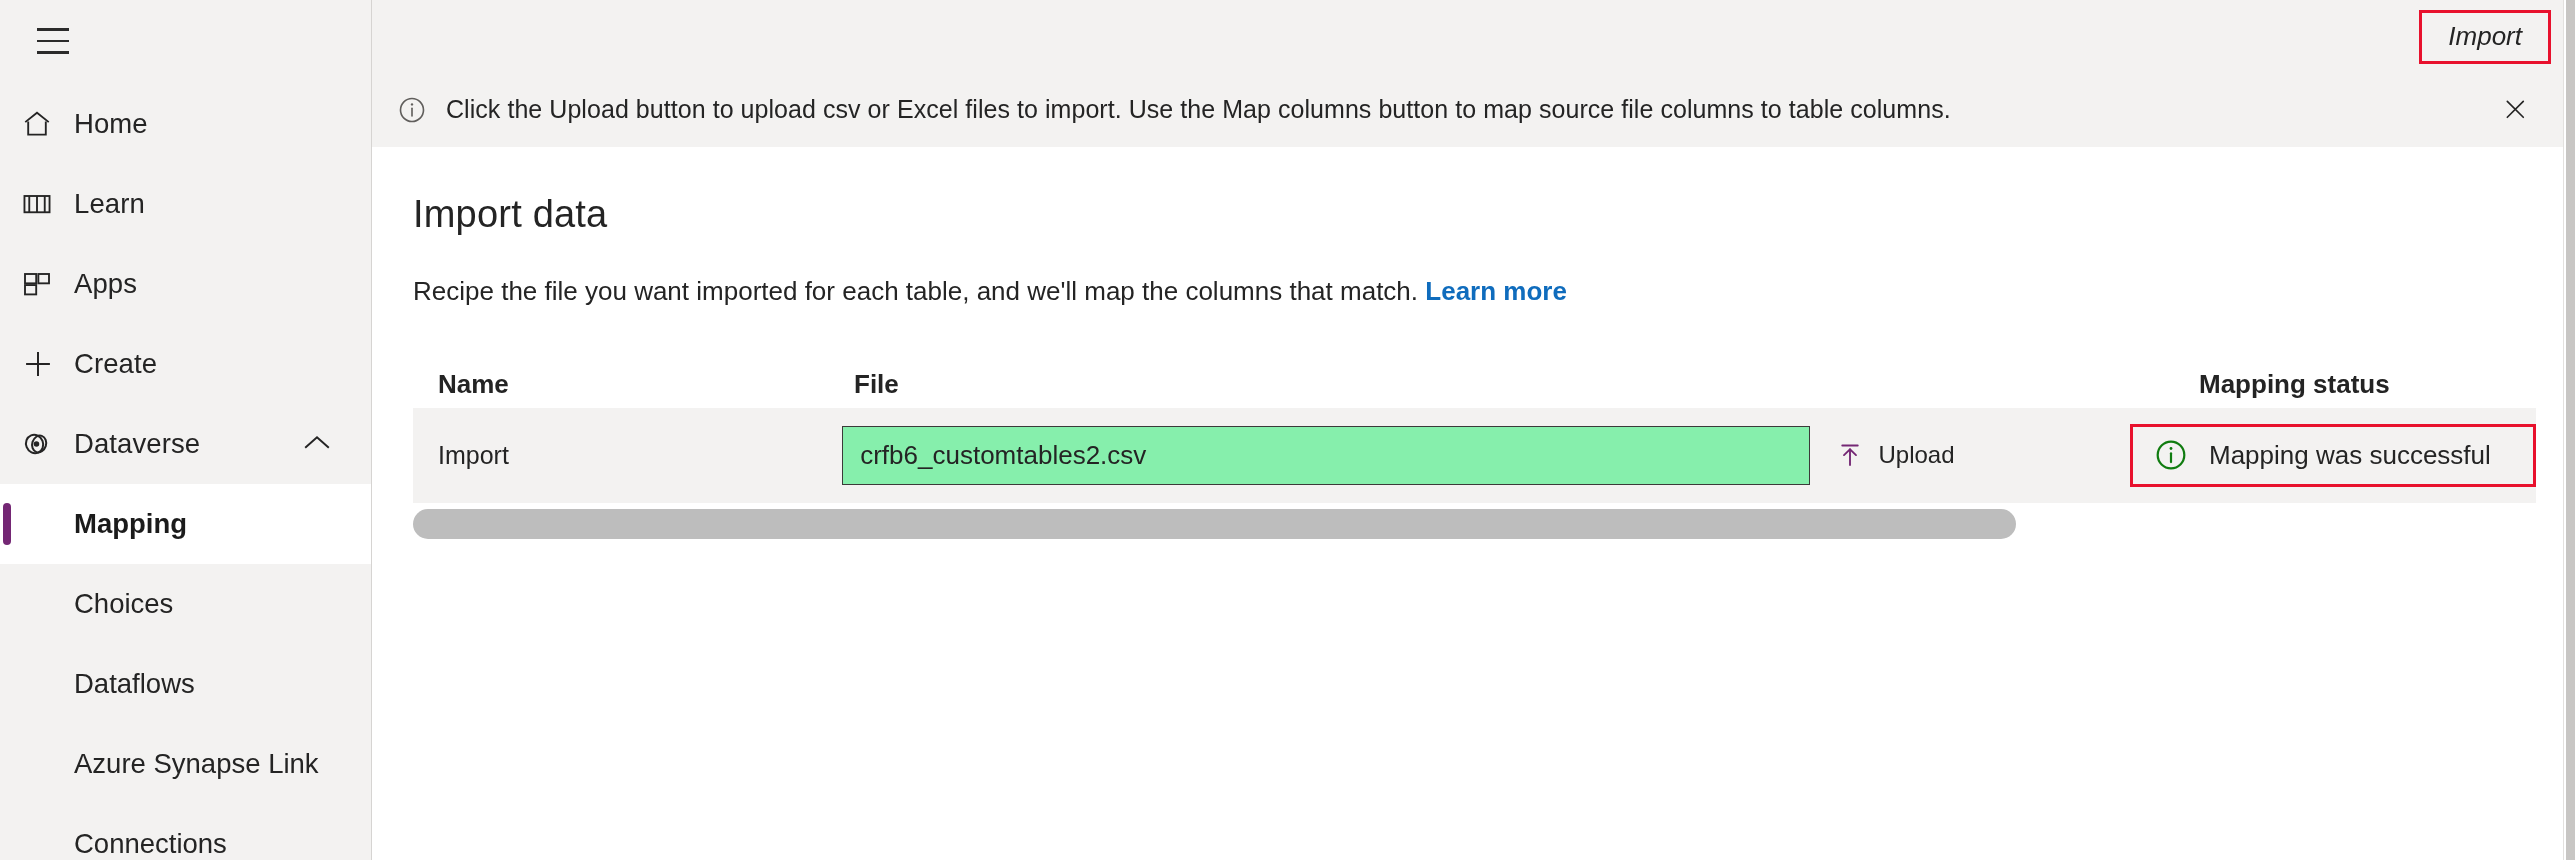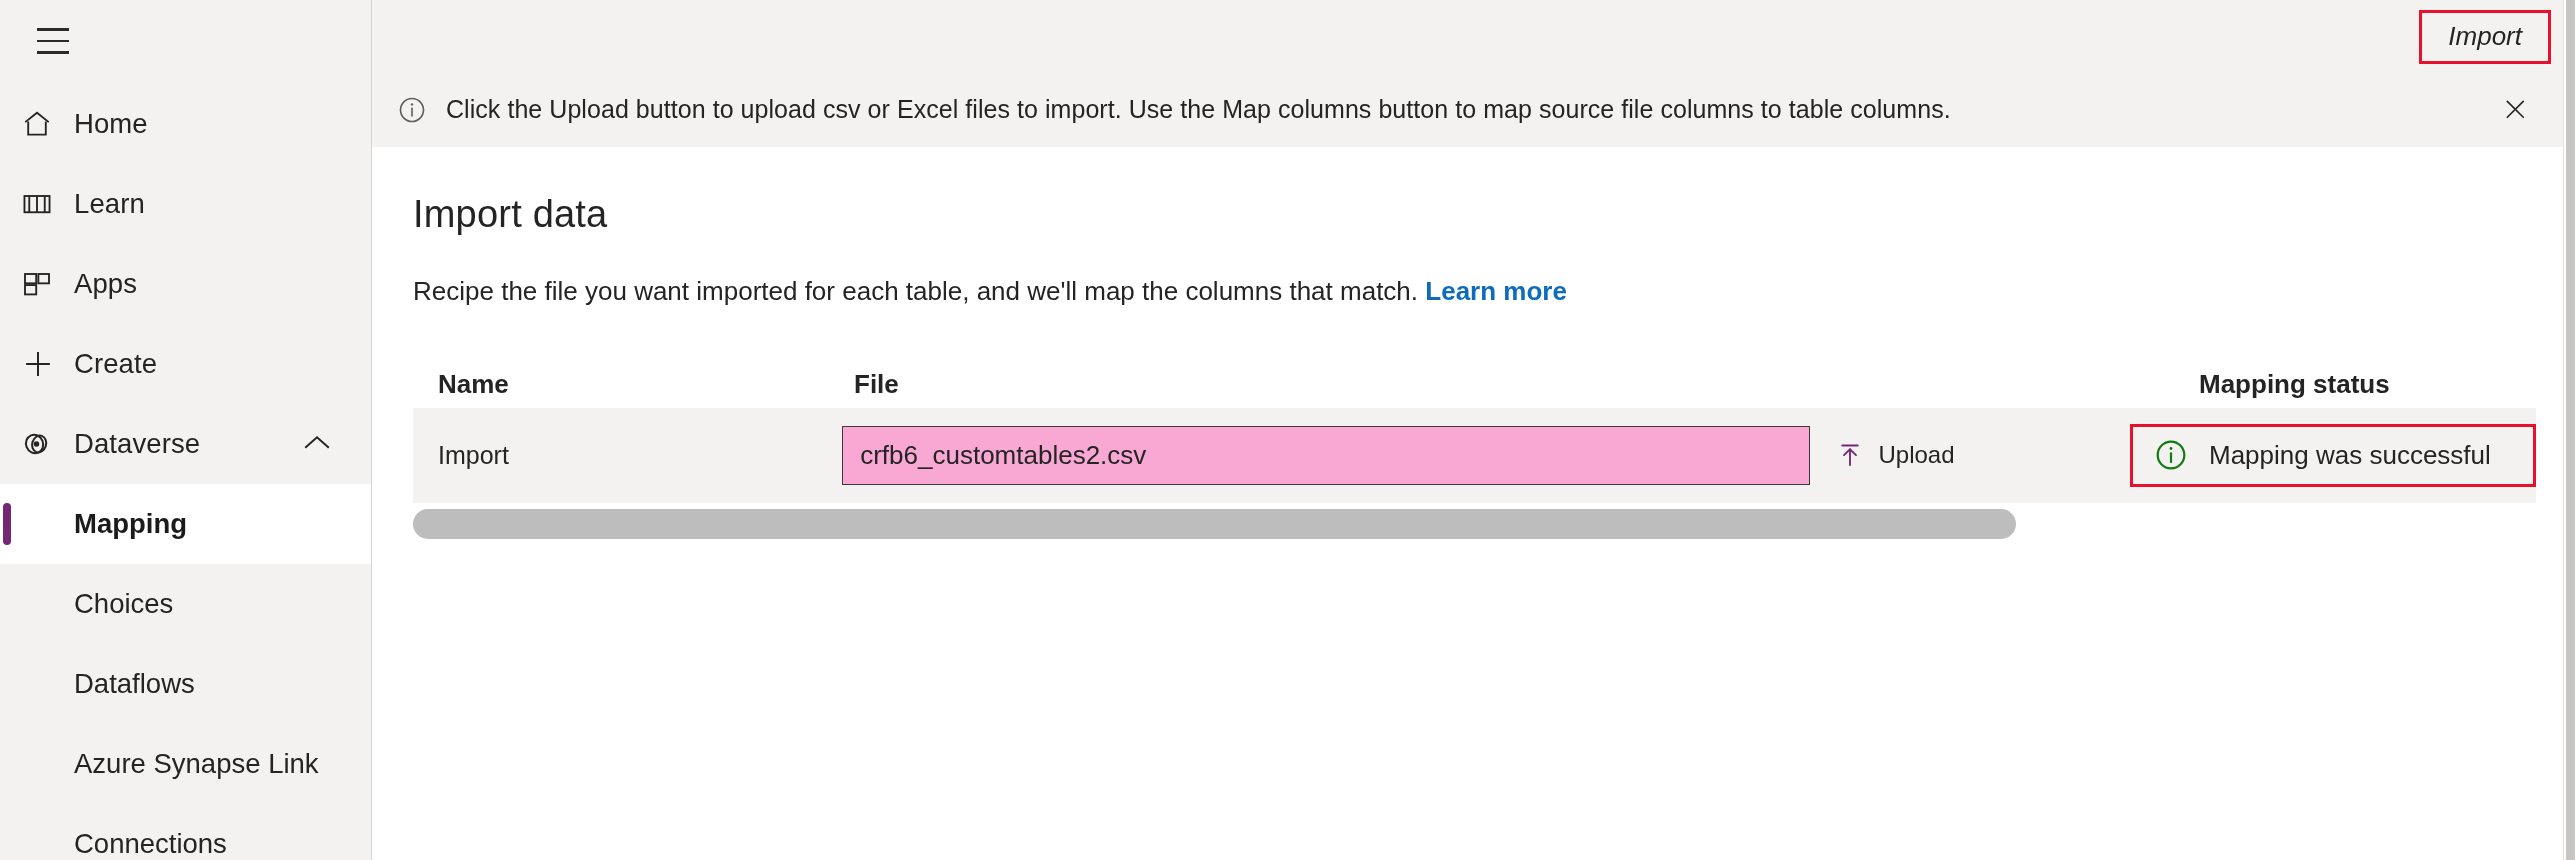--- a/index.html
+++ b/index.html
@@ -169,21 +169,21 @@
     width: 416px; padding-left: 25px;
     font-size: 25px; color: #242424;
   }
   .cell-file {
     width: 1345px; padding-left: 25px;
     display: flex; align-items: center;
   }
   .file-input {
     width: 968px; height: 59px;
     border: 1.9px solid #3b3a39;
-    background: #f9a8d4;
+    background: #86efac;
     font-size: 26px; color: #242424;
     font-family: "Liberation Sans", sans-serif;
     padding: 0 17px;
     outline: none;
   }
   .upload-btn {
     display: flex; align-items: center;
     margin-left: 25px;
     cursor: pointer;
     background: none; border: none;

